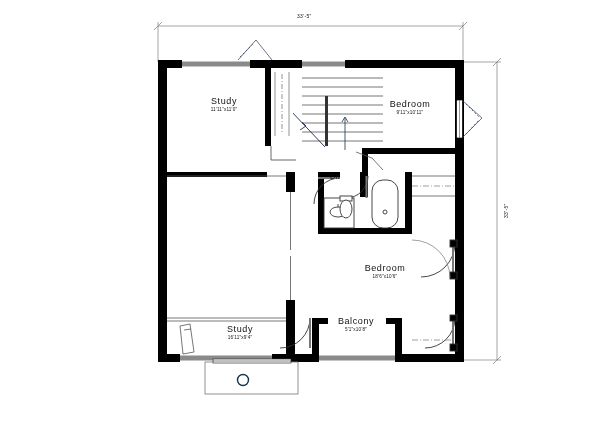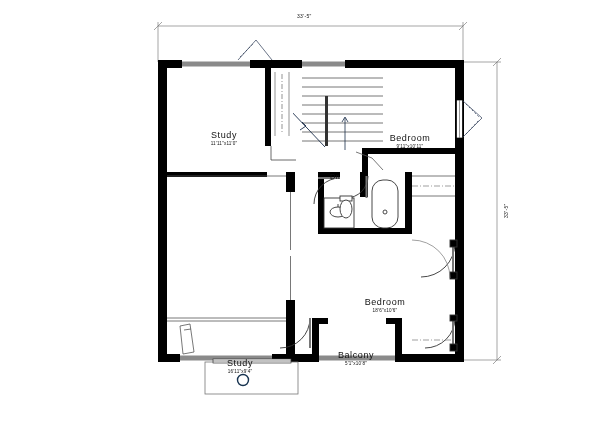--- a/index.html
+++ b/index.html
@@ -1,20 +1,20 @@
 <!DOCTYPE html>
 <html><head>
 <meta charset="utf-8">
 <style>
   html,body{margin:0;padding:0;background:#ffffff;}
   body{width:612px;height:431px;position:relative;overflow:hidden;
        font-family:"Liberation Sans", sans-serif;color:#1a1a1a;}
   #plan{position:absolute;left:0;top:0;width:612px;height:431px;}
   .lbl{position:absolute;text-align:center;white-space:nowrap;}
-  .rname{font-size:9px;letter-spacing:.6px;color:#111;margin-top:34px;}
+  .rname{font-size:9px;letter-spacing:.6px;color:#111;}
   .rdim{font-size:4.6px;letter-spacing:.2px;color:#111;margin-top:1px;}
   .dimtxt{position:absolute;font-size:5px;letter-spacing:.3px;color:#111;white-space:nowrap;}
   .vdim{transform:rotate(-90deg);transform-origin:left top;}
   .stairtxt{position:absolute;font-size:7.5px;color:#111;white-space:nowrap;}
 </style>
 </head>
 <body>
 
 <svg id="plan" viewBox="0 0 612 431">
 

